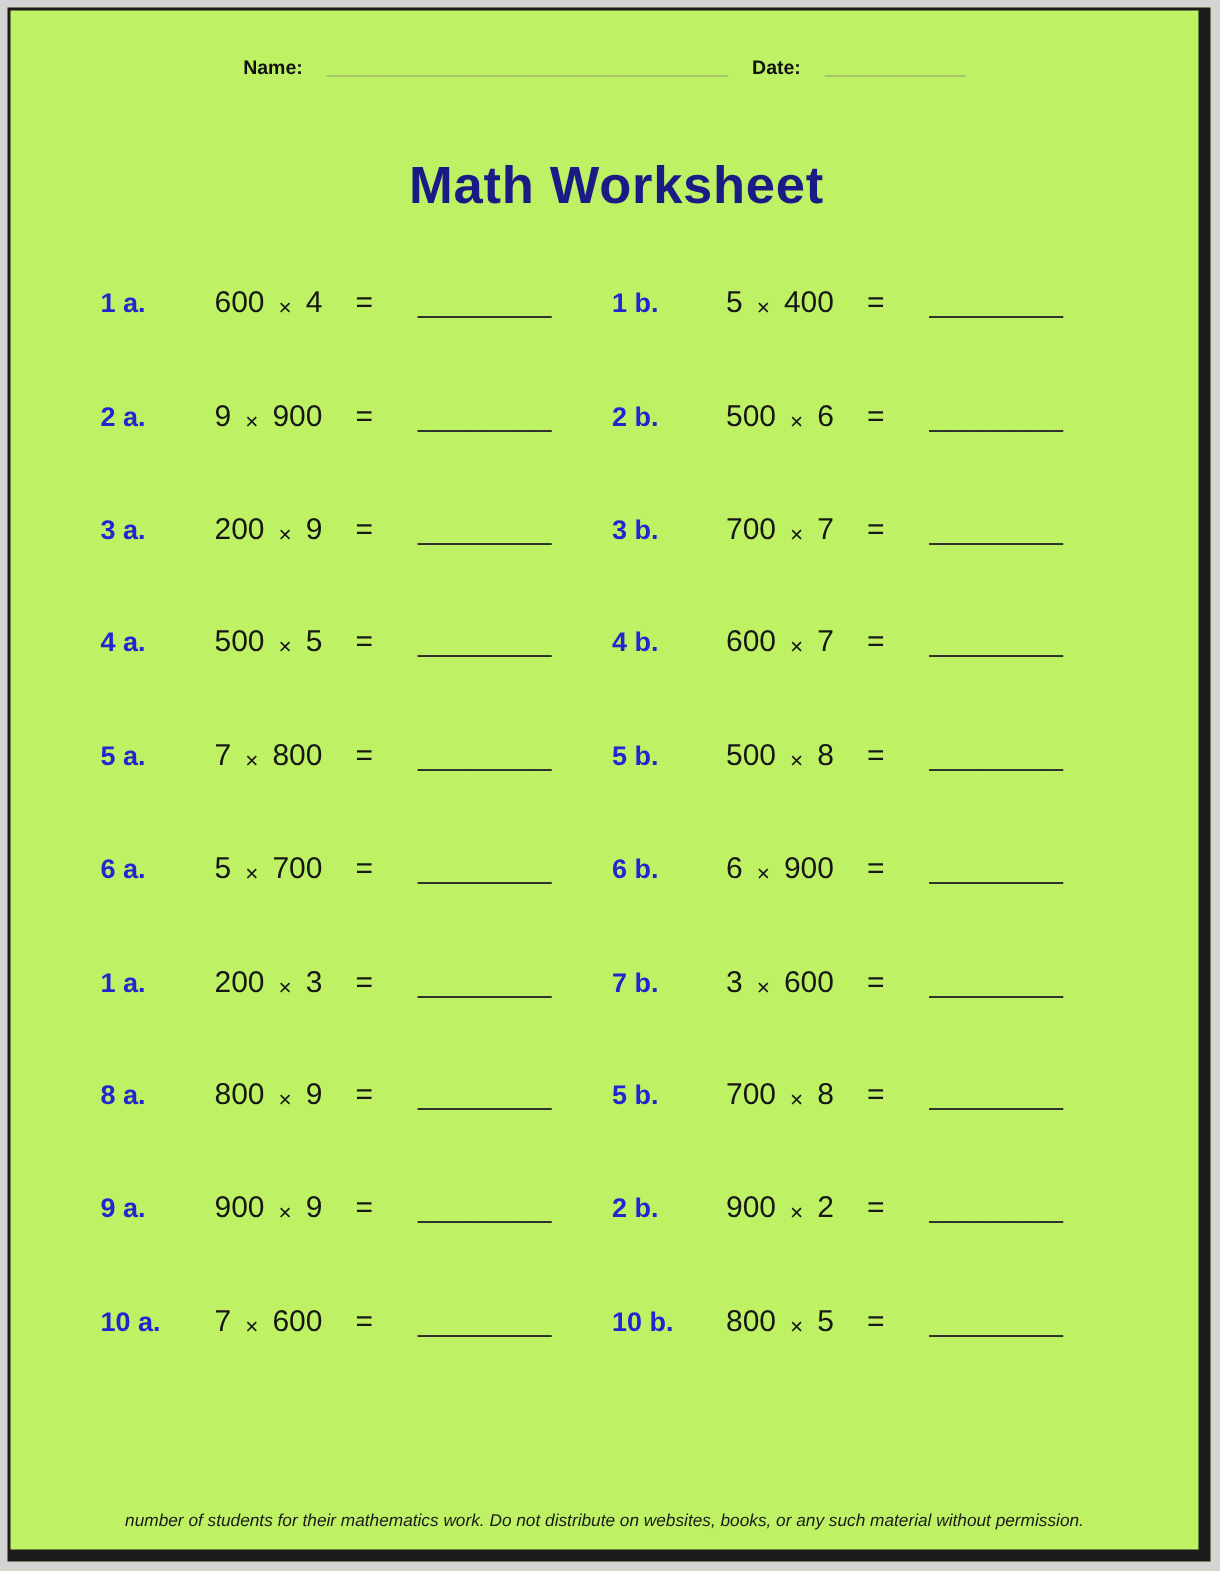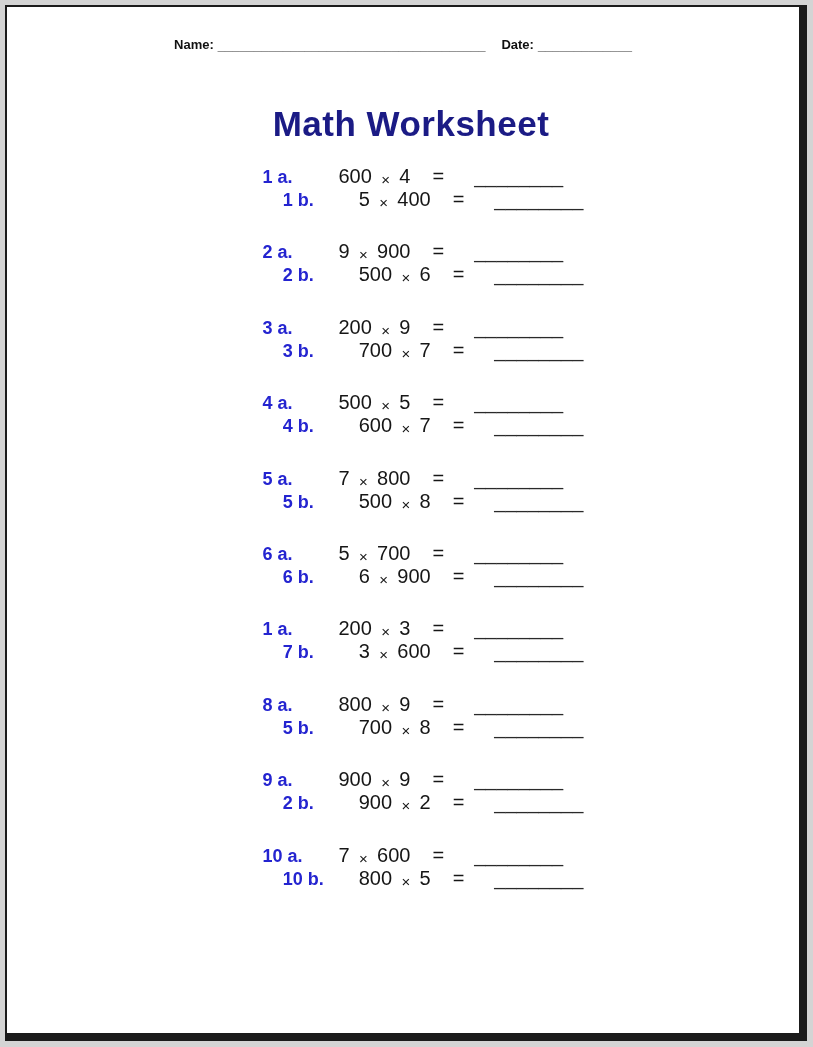--- a/index.html
+++ b/index.html
@@ -8,54 +8,53 @@
     background: #d4d4d4;
     font-family: "Liberation Sans", sans-serif;
     color: #1a1a1a;
     overflow: hidden;
   }
   .page {
     position: relative;
     box-sizing: content-box;
     margin: 5px 0 0 5px;
     width: 792px; height: 1026px;
-    background: #ffffff;
+    background: #bef264;
     border: solid #1b1b1b;
     border-width: 2px 8px 8px 2px;
   }
   
   .header-row {
     display: flex;
     justify-content: center;
     align-items: baseline;
     padding-top: 30px;
     font-size: 13px;
   }
   .hlabel { font-weight: bold; color: #111; }
-  .hline  { color: #808080; font-size: 13px; margin-left: 4px; letter-spacing: 0; }
+  .hline  { color: #808080; font-size: 13px; margin-left: 16px; letter-spacing: 0; font-weight: bold; }
   .date-label { margin-left: 16px; }
   
   .title {
     margin: 52px 0 0 16px;
     text-align: center;
     font-size: 35px;
     font-weight: bold;
     color: #1b1b85;
     letter-spacing: 0.5px;
     line-height: 40px;
   }
   
   .problems { margin-top: 21px; }
   .row {
     display: flex;
     align-items: center;
     height: 75.4px;
     padding-left: 60px;
     box-sizing: border-box;
-    flex-direction: column;
   }
   .prob { display: flex; align-items: baseline; }
   .prob-a { width: 341px; }
   .plabel {
     width: 76px;
     font-size: 18px;
     font-weight: bold;
     color: #2424d0;
     flex: 0 0 76px;
   }
@@ -328,15 +327,16 @@
         <span class="times">×</span>
         <span>5</span>
       </span>
       <span class="eq">=</span>
       <span class="blank">________</span>
     </div>
   </div>
 </div>
 
   <div class="footer">
+    <div>number of students for their mathematics work. Do not distribute on websites, books, or any such material without permission.</div>
   </div>
 
 </div>
 
 </body></html>

